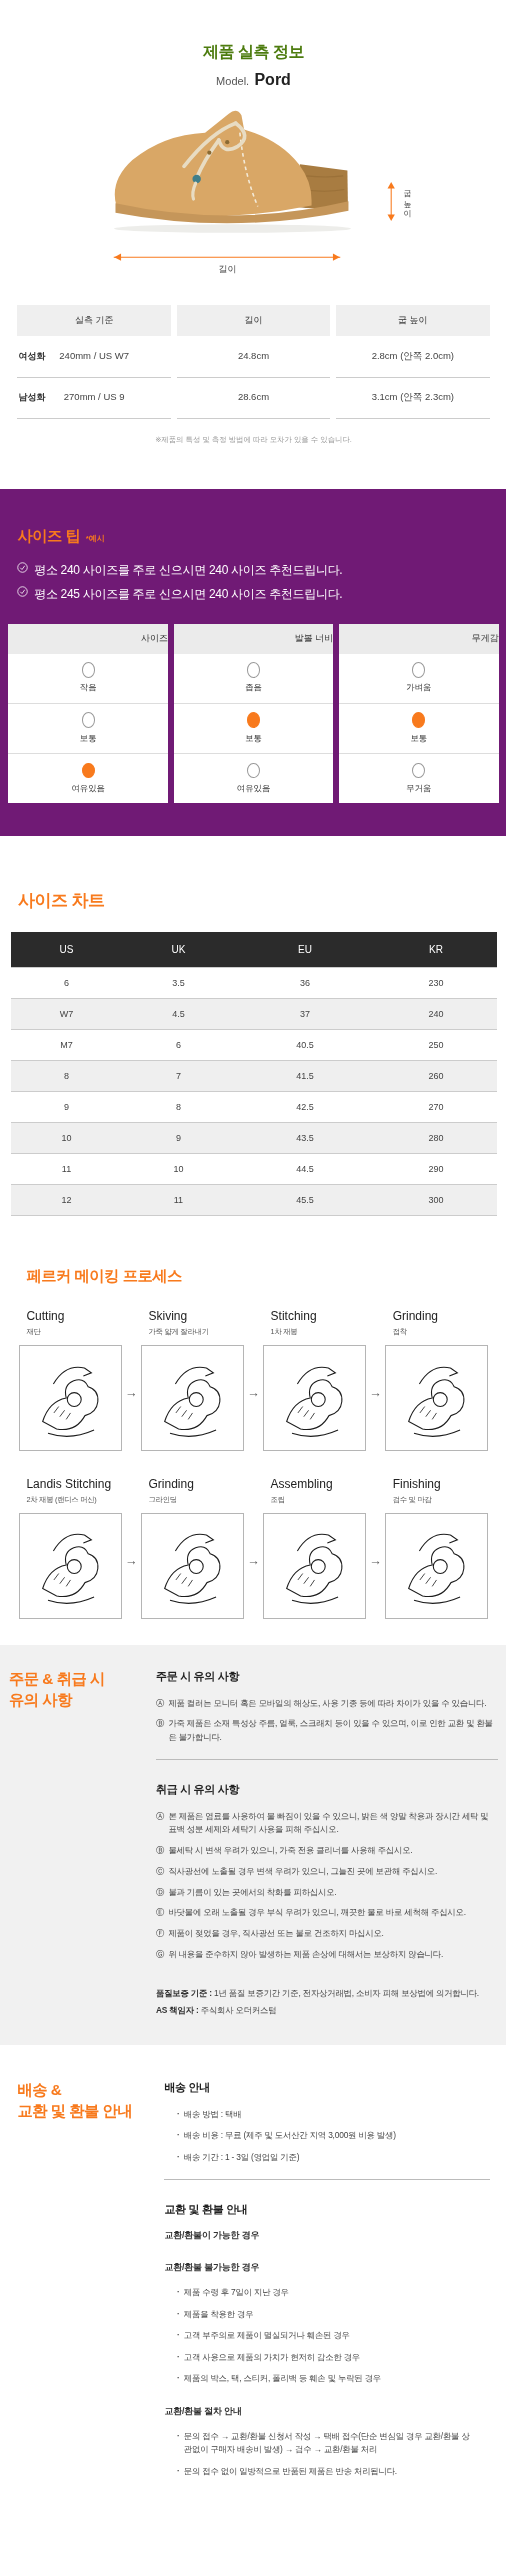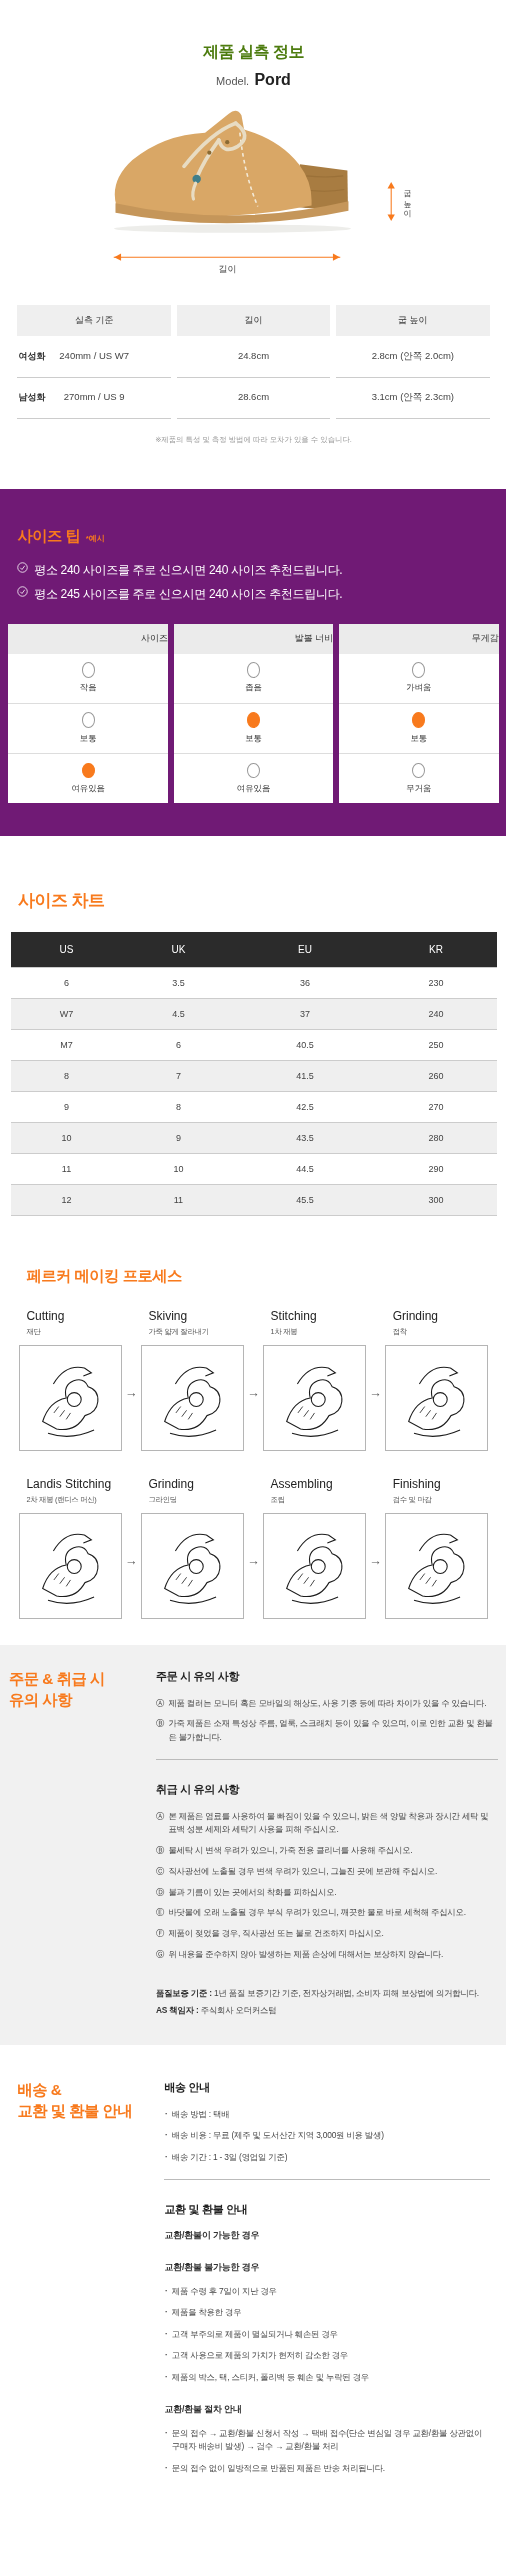--- a/index.html
+++ b/index.html
@@ -71,21 +71,21 @@
   .body-h{font-size:11px;color:#222;font-weight:bold;margin:1.1px 0 12.7px;letter-spacing:-0.3px;}
   ul.marked{list-style:none;margin:0;padding:0;}
   ul.marked li{display:flex;gap:4.2px;font-size:8.4px;color:#444;line-height:1.6;margin-bottom:7.4px;letter-spacing:-0.2px;}
   ul.marked .marker{flex:none;}
   .divider{border:none;border-top:0.5px solid #bbb;margin:14.8px 0 22px;}
   .warranty{margin-top:23px;font-size:8.4px;color:#444;line-height:2.1;letter-spacing:-0.2px;}
   .w-label{font-weight:bold;color:#333;}
 
   
   .sec-ship{background:#fff;padding:34px 17.4px 45px;display:grid;grid-template-columns:147px 1fr;}
-  ul.dot-list{list-style:none;margin:0;padding:0;}
+  ul.dot-list{list-style:none;margin:12px;padding:0;}
   ul.dot-list li{position:relative;padding-left:7.4px;font-size:8.4px;color:#444;line-height:1.6;margin-bottom:8px;letter-spacing:-0.2px;}
   ul.dot-list li::before{content:"\B7";position:absolute;left:0.5px;font-weight:bold;color:#444;}
   .sub-h{font-size:9px;font-weight:bold;color:#333;margin:19px 0 10.5px;letter-spacing:-0.2px;}
   .sub-h:first-of-type{margin-top:0;}
 </style>
 </head>
 <body>
 
 <section class="sec-measure">
   <h1 class="measure-title">제품 실측 정보</h1>

